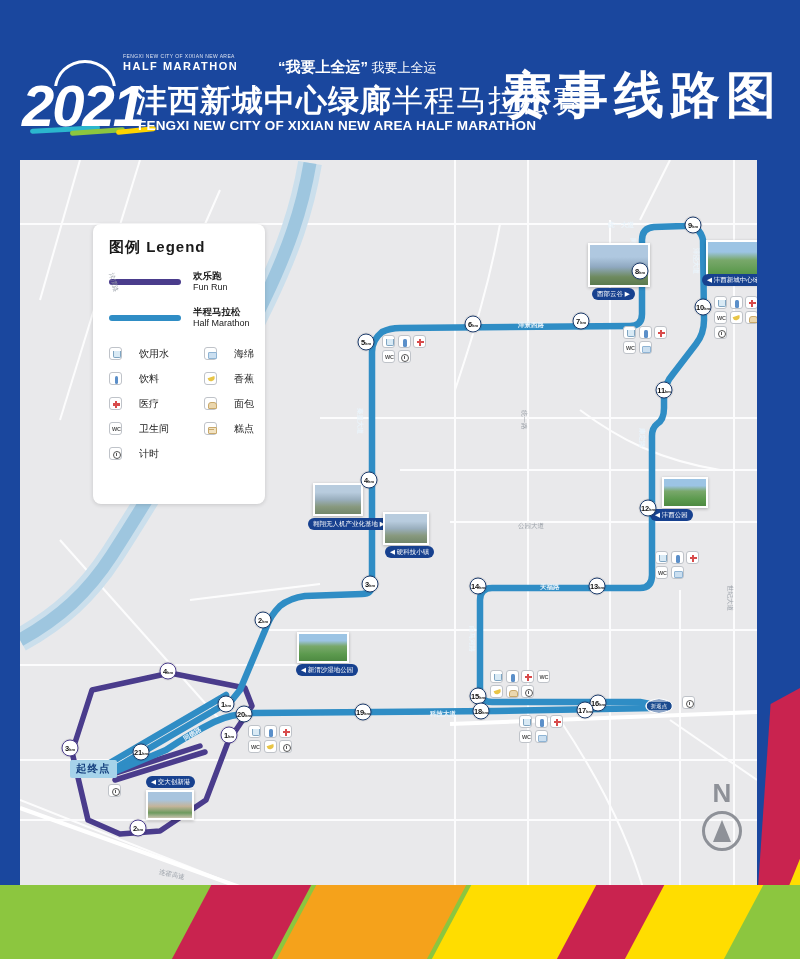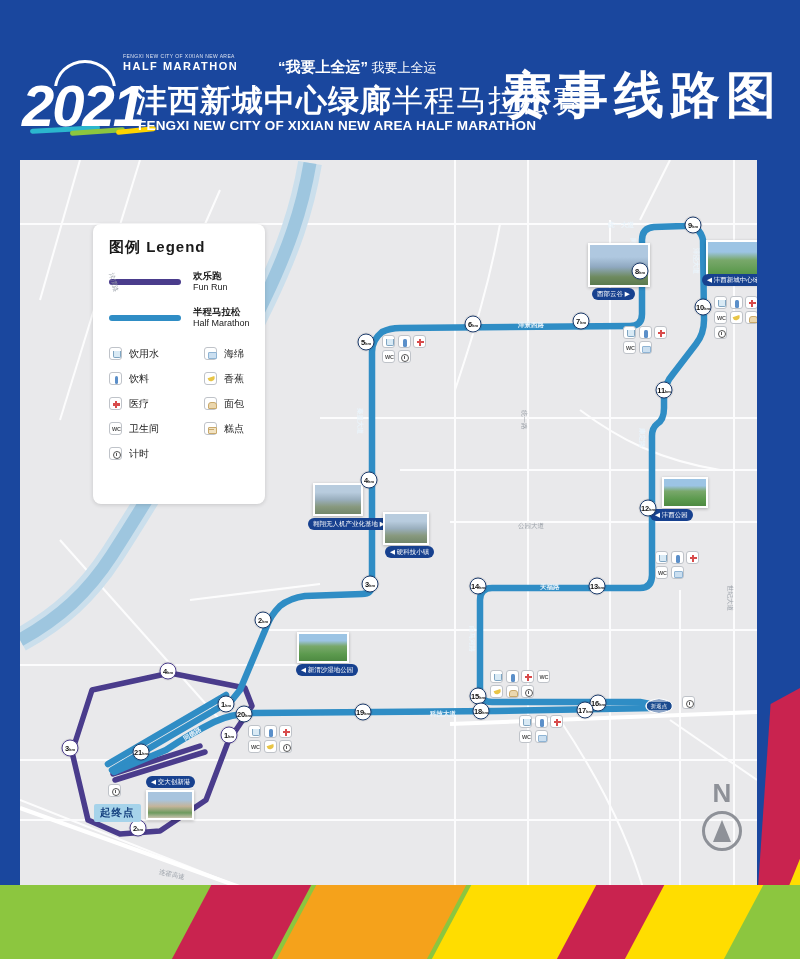--- a/index.html
+++ b/index.html
@@ -35,21 +35,21 @@
   
   .legend { position:absolute; left:65px; top:64px; width:172px; height:280px; background:#fff; border-radius:8px;
             box-shadow:0 1px 4px rgba(0,0,0,.15); padding:14px 14px 10px 16px;margin-left:8px; }
   .legend h3 { font-size:15px; color:#1a1a1a; letter-spacing:1px; }
   .lg-route { display:flex; align-items:center; margin-top:13px; }
   .lg-line { width:72px; height:6px; border-radius:3px; margin-right:12px; flex:none;}
   .lg-route .lbl { font-size:9px; color:#222; line-height:1.25; }
   .lg-route .lbl b { display:block; font-size:9.5px; }
   .lg-grid { margin-top:12px; display:grid; grid-template-columns:95px 85px; grid-auto-flow:column;
              grid-template-rows:repeat(5,25px); }
-  .lg-item { display:flex; align-items:center; font-size:10px; color:#222; }
+  .lg-item { display:flex; align-items:center; font-size:10px; color:#222;gap:10px; }
   
   .fi { position:relative; width:13px; height:13px; background:#fff; border:1px solid #BFC3C9; border-radius:3px; flex:none; margin-right:7px; }
   .fi::before, .fi::after { content:""; position:absolute; }
   .fi-water::before { left:3px; top:3px; width:6px; height:6px; background:#D9EAF5; border:1px solid #7FA5C2; border-top:none; border-radius:0 0 2px 2px;}
   .fi-drink::before { left:4.5px; top:2.5px; width:3.5px; height:8px; background:#5B8FC9; border-radius:1.5px;}
   .fi-medical::before { left:2.5px; top:5px; width:7px; height:2.4px; background:#D84B4B;}
   .fi-medical::after { left:4.8px; top:2.7px; width:2.4px; height:7px; background:#D84B4B;}
   .fi-toilet::before { content:"WC"; left:0; top:3px; width:13px; text-align:center; font-size:5.5px; font-weight:bold; color:#555;}
   .fi-timing::before { left:2.5px; top:2.5px; width:6px; height:6px; border:1.3px solid #555; border-radius:50%;}
   .fi-timing::after { left:5.8px; top:4.5px; width:1.2px; height:3px; background:#555;}
@@ -451,21 +451,21 @@
         <span>2<i>km</i></span>
       </div>
       <div class="km fun" style="left: 50px; top: 588px;">
         <span>3<i>km</i></span>
       </div>
       <div class="km fun" style="left: 148px; top: 511px;">
         <span>4<i>km</i></span>
       </div>
     </div>
 
-  <div class="start-label" style="left:74px; top:600px;margin-top:44px;">起终点</div>
+  <div class="start-label" style="left:50px; top:600px;">起终点</div>
   <div class="turn-label" style="left:639px; top:546px;">折返点</div>
 
   <div class="north">
     <div class="n">N</div>
     <div class="dial"></div>
   </div>
 </div>
 
 <div class="edge-magenta"></div>
 <div class="edge-yellow"></div>

